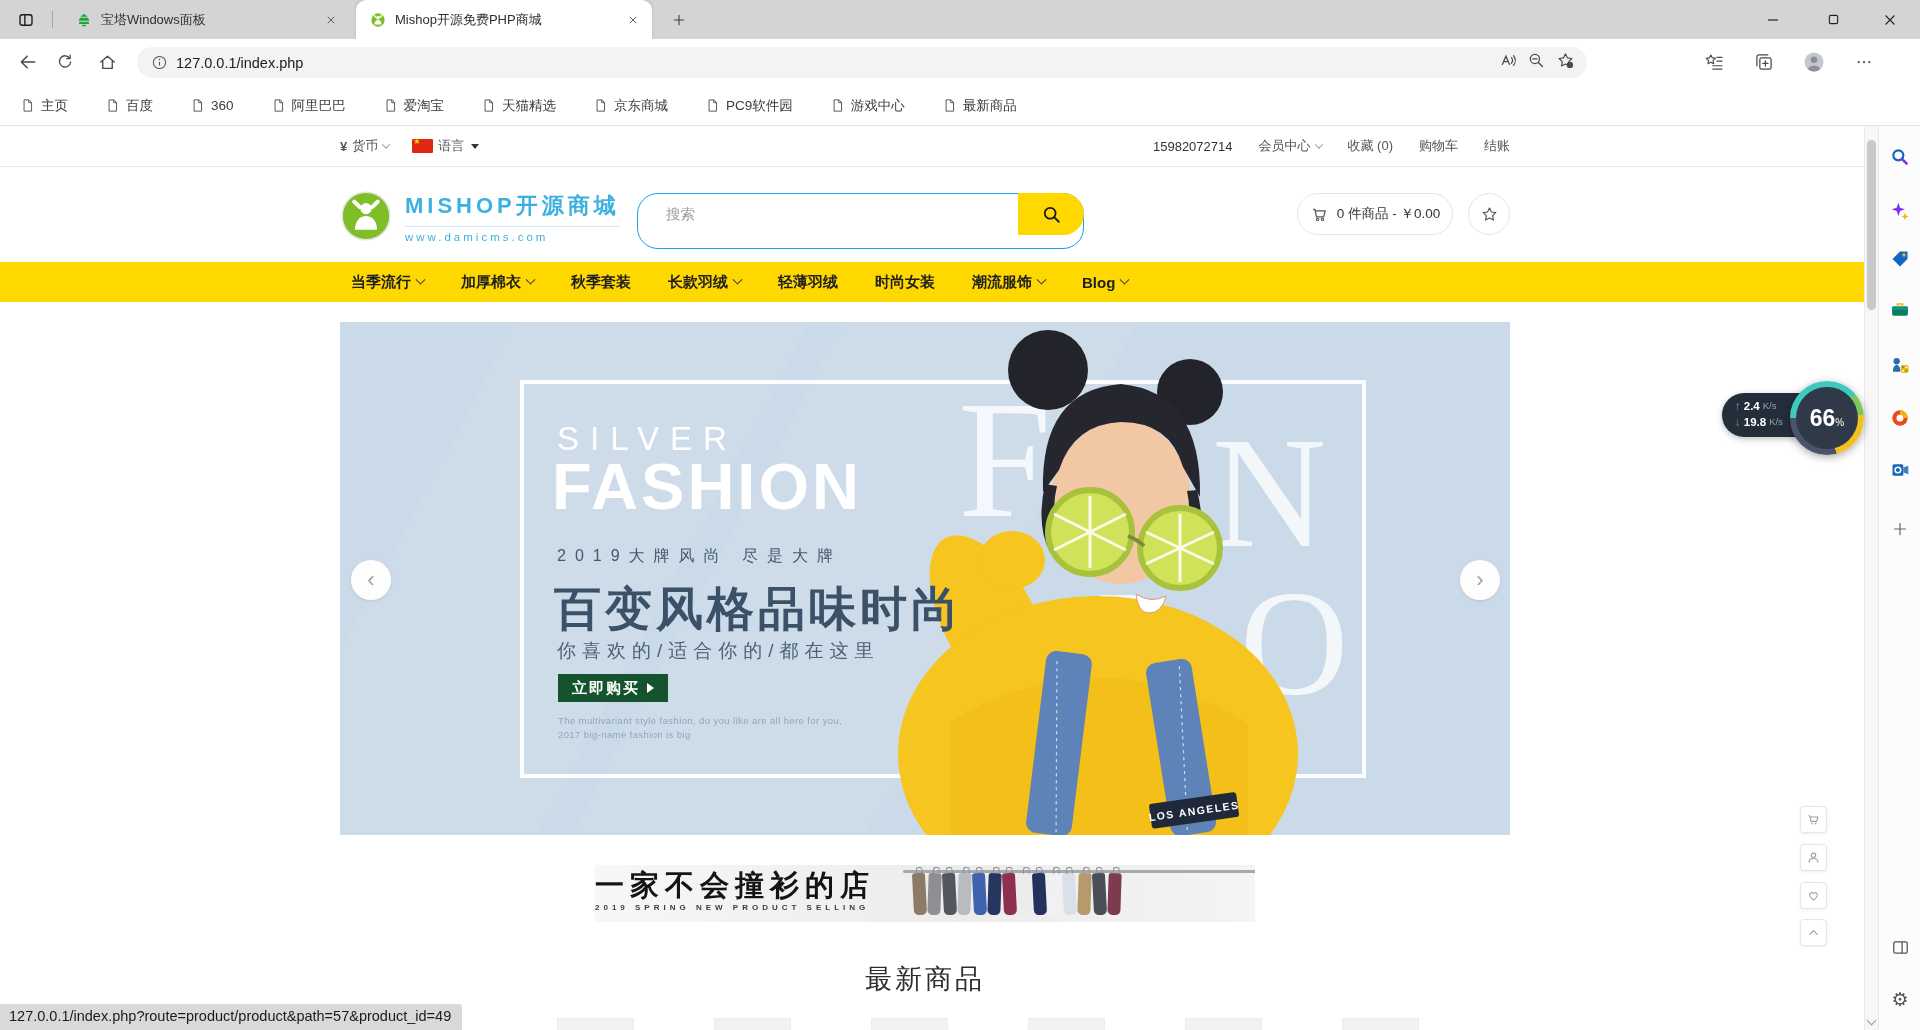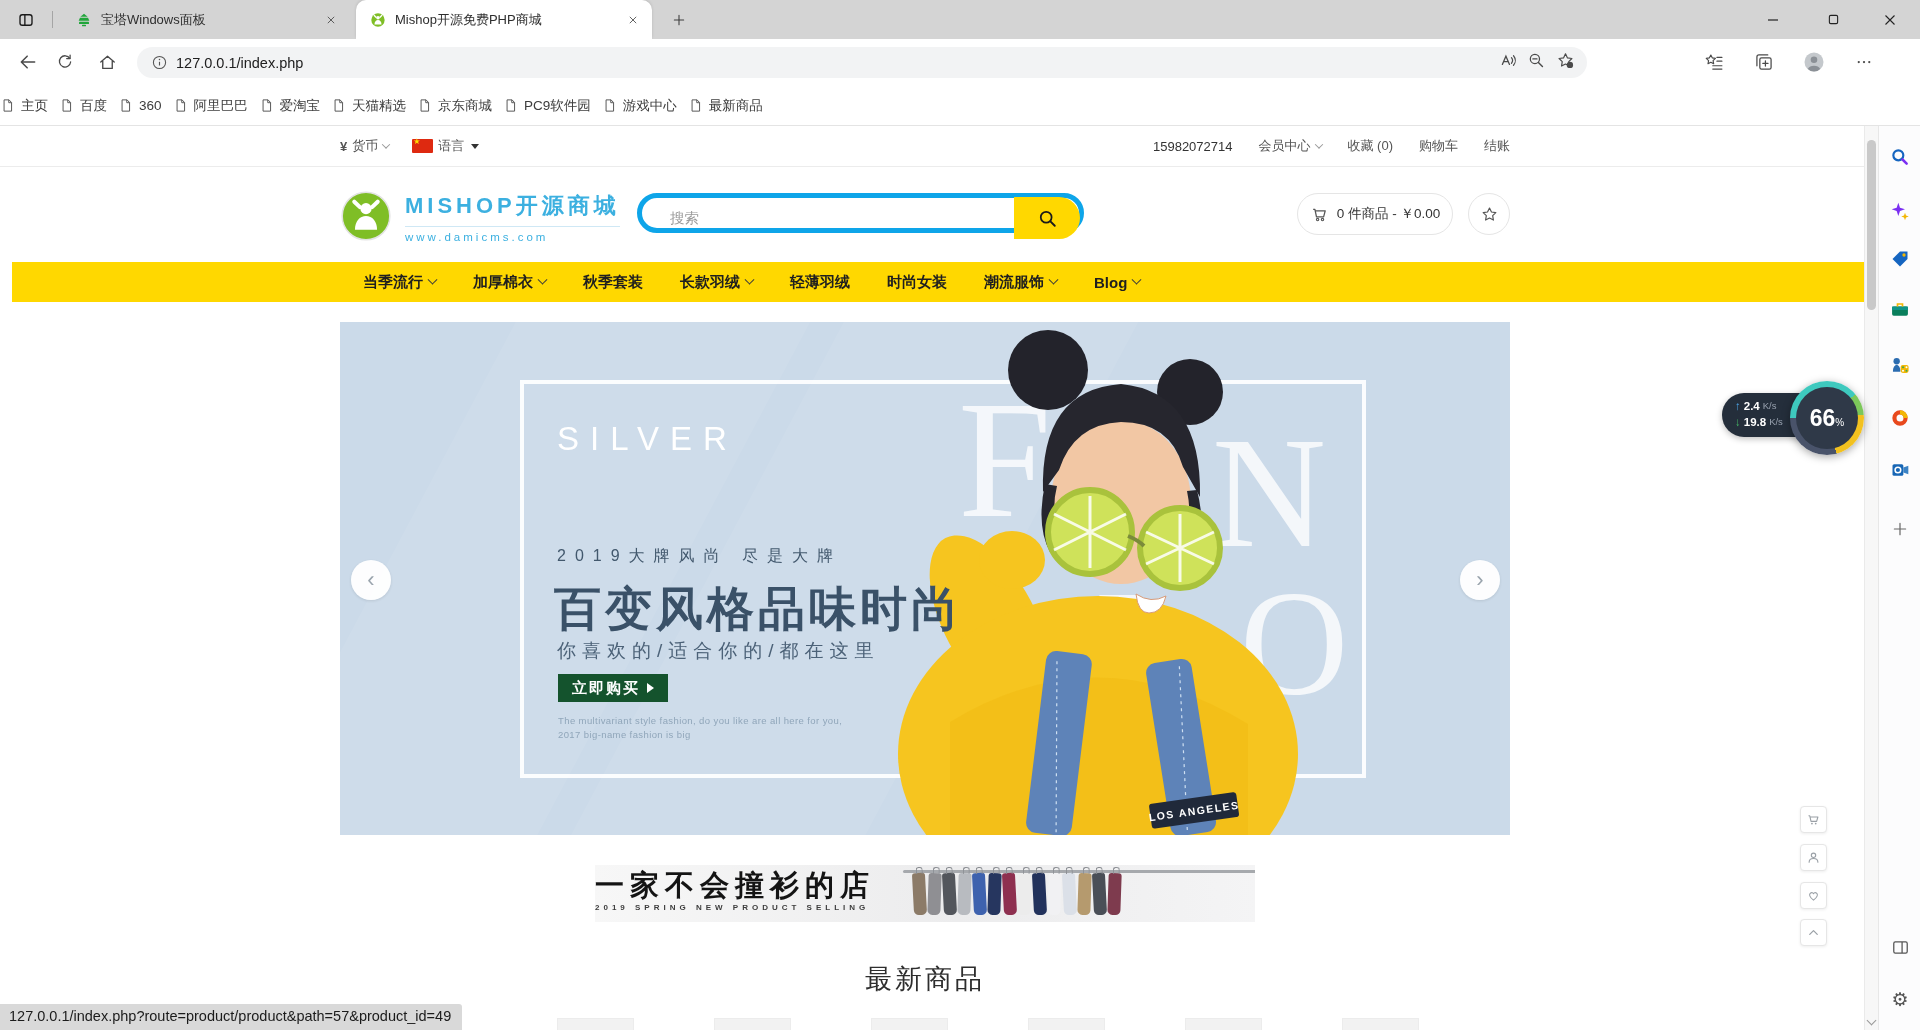--- a/index.html
+++ b/index.html
@@ -21,48 +21,48 @@
 .win-min{left:1750px}.win-max{left:1810px}.win-close{left:1867px}
 
 .toolbar{position:absolute;top:39px;left:0;width:1920px;height:47px;background:#fff}
 .navbtn{position:absolute;top:7px;width:32px;height:32px;display:flex;align-items:center;justify-content:center;border-radius:6px}
 .omnibox{position:absolute;left:137px;top:8px;width:1450px;height:31px;background:#f2f3f4;border-radius:16px;display:flex;align-items:center;padding:0 14px}
 .omni-url{font-size:14.5px;color:#202020;margin-left:8px}
 .omni-right{position:absolute;right:12px;top:0;height:31px;display:flex;align-items:center;gap:10px}
 .tool-right{position:absolute;top:7px;display:flex;gap:18px}
 .iconbtn{width:32px;height:32px;display:flex;align-items:center;justify-content:center;border-radius:6px}
 
-.bookmarksbar{position:absolute;top:86px;left:0;width:1920px;height:40px;background:#fff;border-bottom:1px solid #e4e4e4;display:flex;align-items:center;gap:11px}
+.bookmarksbar{position:absolute;top:86px;left:0;width:1920px;height:40px;background:#fff;border-bottom:1px solid #e4e4e4;display:flex;align-items:center;padding-left:20px;gap:37px}
 .bm{display:flex;align-items:center;gap:6px;font-size:13.5px;color:#3c3c3c;white-space:nowrap}
 
 
 .content{position:absolute;top:126px;left:0;width:1864px;height:904px;background:#fff;overflow:hidden}
 
 .topbar{position:absolute;top:0;left:0;width:100%;height:41px;border-bottom:1px solid #ececec;font-size:13px;color:#555}
 .topbar-left{position:absolute;left:340px;top:0;height:40px;display:flex;align-items:center;gap:9px}
 .topbar-right{position:absolute;right:354px;top:0;height:40px;display:flex;align-items:center;gap:26px}
 .phone{color:#333}
 .tb-item{display:flex;align-items:center;gap:5px}
 .caret-sm{width:6px;height:6px;border-right:1.4px solid #999;border-bottom:1.4px solid #999;transform:rotate(45deg) translate(-1px,-1px)}
 .flag{width:21px;height:14px;background:#de2910;position:relative;display:inline-block;border-radius:1px}
 .flag::before{content:"★";color:#ffde00;font-size:8px;position:absolute;left:1px;top:-2px}
 .tri{width:0;height:0;border-left:4px solid transparent;border-right:4px solid transparent;border-top:5px solid #333;margin-left:2px}
 
 .logo{position:absolute;left:340px;top:63px;display:flex;align-items:center;gap:13px}
 .logo-texts{padding-top:2px}
 .logo-title{font-size:22px;letter-spacing:4px;color:#3cb0e0;font-weight:700;padding-bottom:5px;border-bottom:1px solid #cfe8f5}
 .logo-sub{font-size:11.5px;letter-spacing:3px;color:#3cb0e0;margin-top:4px}
-.searchbox{position:absolute;left:637px;top:67px;width:447px;height:40px;border:5px solid #0ea5e9;border-radius:21px;background:#fff}
+.searchbox{position:absolute;left:637px;top:67px;width:447px;height:56px;border:1px solid #0ea5e9;border-radius:21px;background:#fff}
 .searchbox input{position:absolute;left:0;top:0;width:370px;height:40px;border:none;outline:none;background:transparent;padding-left:28px;font-size:14.5px;color:#333;font-family:inherit}
 .searchbox input::placeholder{color:#9a9a9a}
 .search-btn{position:absolute;right:-1px;top:-1px;width:66px;height:42px;background:#ffd800;border-radius:0 21px 21px 0;display:flex;align-items:center;justify-content:center}
 .cart-pill{position:absolute;left:1297px;top:67px;width:156px;height:42px;border:1px solid #e5e5e5;border-radius:21px;display:flex;align-items:center;justify-content:center;gap:8px;font-size:13.5px;color:#333}
 .star-btn{position:absolute;left:1468px;top:67px;width:42px;height:42px;border:1px solid #e5e5e5;border-radius:50%;display:flex;align-items:center;justify-content:center}
 
-.mainnav{position:absolute;top:136px;left:12px;width:100%;height:40px;background:#ffd800;display:flex;align-items:center;padding-left:351px;gap:37px}
+.mainnav{position:absolute;top:136px;left:0;width:100%;height:40px;background:#ffd800;display:flex;align-items:center;padding-left:351px;gap:37px}
 .nav-item{display:flex;align-items:center;gap:6px;font-size:15px;font-weight:700;color:#1f1f1f;white-space:nowrap}
 .caret{width:7px;height:7px;border-right:1.6px solid #3a3a3a;border-bottom:1.6px solid #3a3a3a;transform:rotate(45deg) translate(-2px,-2px)}
 
 
 .banner{position:absolute;top:196px;left:340px;width:1170px;height:513px;background:#cbdae9;overflow:hidden}
 .banner .stripe{position:absolute;width:260px;height:900px;background:rgba(255,255,255,.07);transform:rotate(28deg)}
 .s1{left:60px;top:-200px}.s2{left:420px;top:-260px}
 .frame{position:absolute;left:180px;top:58px;width:846px;height:398px;border:4px solid rgba(255,255,255,.92)}
 .letter{position:absolute;font-family:"Liberation Serif","DejaVu Serif",serif;color:rgba(255,255,255,.78);line-height:.85;font-weight:400}
 .l0{left:618px;top:66px;font-size:168px}
@@ -473,20 +473,21 @@
         <circle cx="340" cy="226" r="40" fill="#cfe25a" stroke="#a9c23c" stroke-width="6"></circle>
         <g stroke="rgba(255,255,255,.85)" stroke-width="3">
           <path d="M250 174v72M214 192l72 36M214 228l72-36"></path>
           <path d="M340 192v68M306 210l68 32M306 242l68-32"></path>
         </g>
         <path d="M288 214q10 4 16 10" stroke="#7b8b3a" stroke-width="4" fill="none"></path>
         <path d="M296 272q15 10 30 2q-4 17-17 17q-11 0-13-19z" fill="#fff" stroke="#d89b78" stroke-width="1"></path>
       </svg>
 
       <div class="b-silver">SILVER</div>
+      <div class="b-fashion">FASHION</div>
       <div class="b-tagline">2019大牌风尚 尽是大牌</div>
       <div class="b-headline">百变风格品味时尚</div>
       <div class="b-subline">你喜欢的/适合你的/都在这里</div>
       <div class="b-cta">
         <span>立即购买</span>
         <i class="play"></i>
       </div>
       <div class="b-fine">
         <div>The multivariant style fashion, do you like  are all here for you,</div>
         <div>2017 big-name fashion is big</div>

